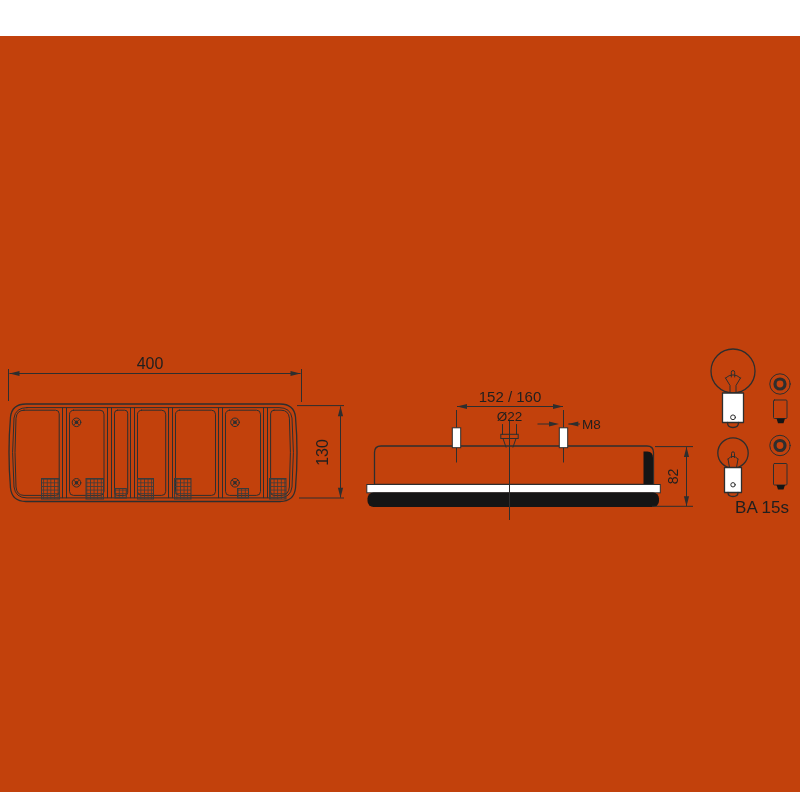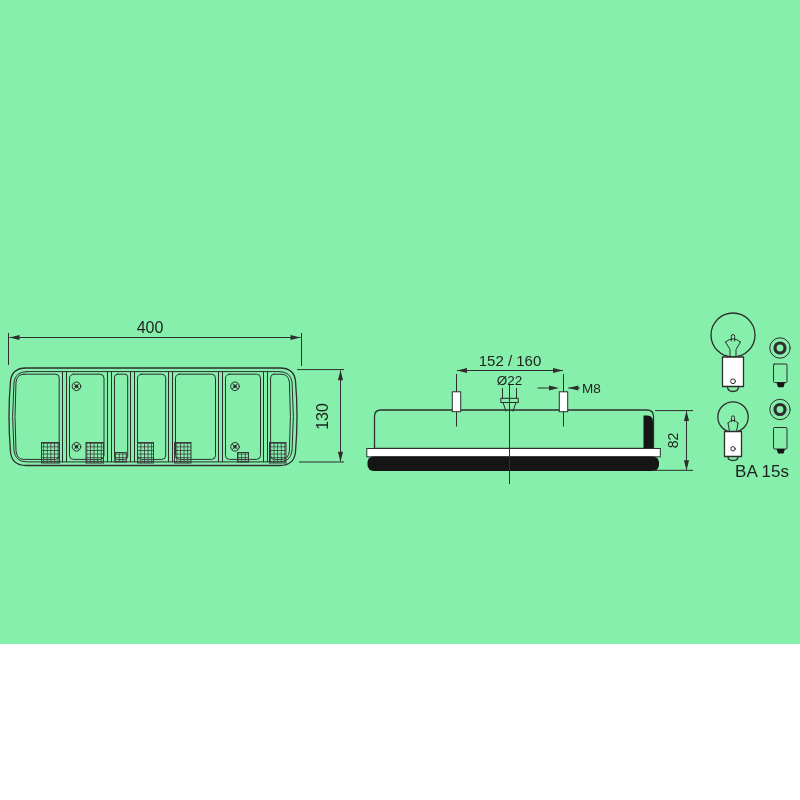--- a/index.html
+++ b/index.html
@@ -1,17 +1,17 @@
 <!DOCTYPE html>
 <html><head>
 <meta charset="utf-8">
 <style>
   html,body{margin:0;padding:0;}
   body{background:#ffffff;font-family:"Liberation Sans",sans-serif;}
-  .canvas{position:relative;width:800px;height:644px;background:#86efac;overflow:hidden;}
+  .canvas{position:relative;width:800px;height:756px;background:#c2410c;overflow:hidden;margin-top:36px;}
   svg{display:block;}
   .ln{stroke:#2e2e2e;stroke-width:1.3;fill:none;stroke-linecap:round;stroke-linejoin:round;}
   .thin{stroke:#2e2e2e;stroke-width:1;fill:none;stroke-linecap:round;}
   .dim{stroke:#2e2e2e;stroke-width:1;fill:none;stroke-linecap:butt;}
   .arr{fill:#2e2e2e;stroke:none;}
   .blk{fill:#151515;stroke:none;}
   .wfill{fill:#ffffff;}
   text{font-family:"Liberation Sans",sans-serif;fill:#1f1f1f;}
   .t16{font-size:16px;}
   .t15{font-size:15px;}

